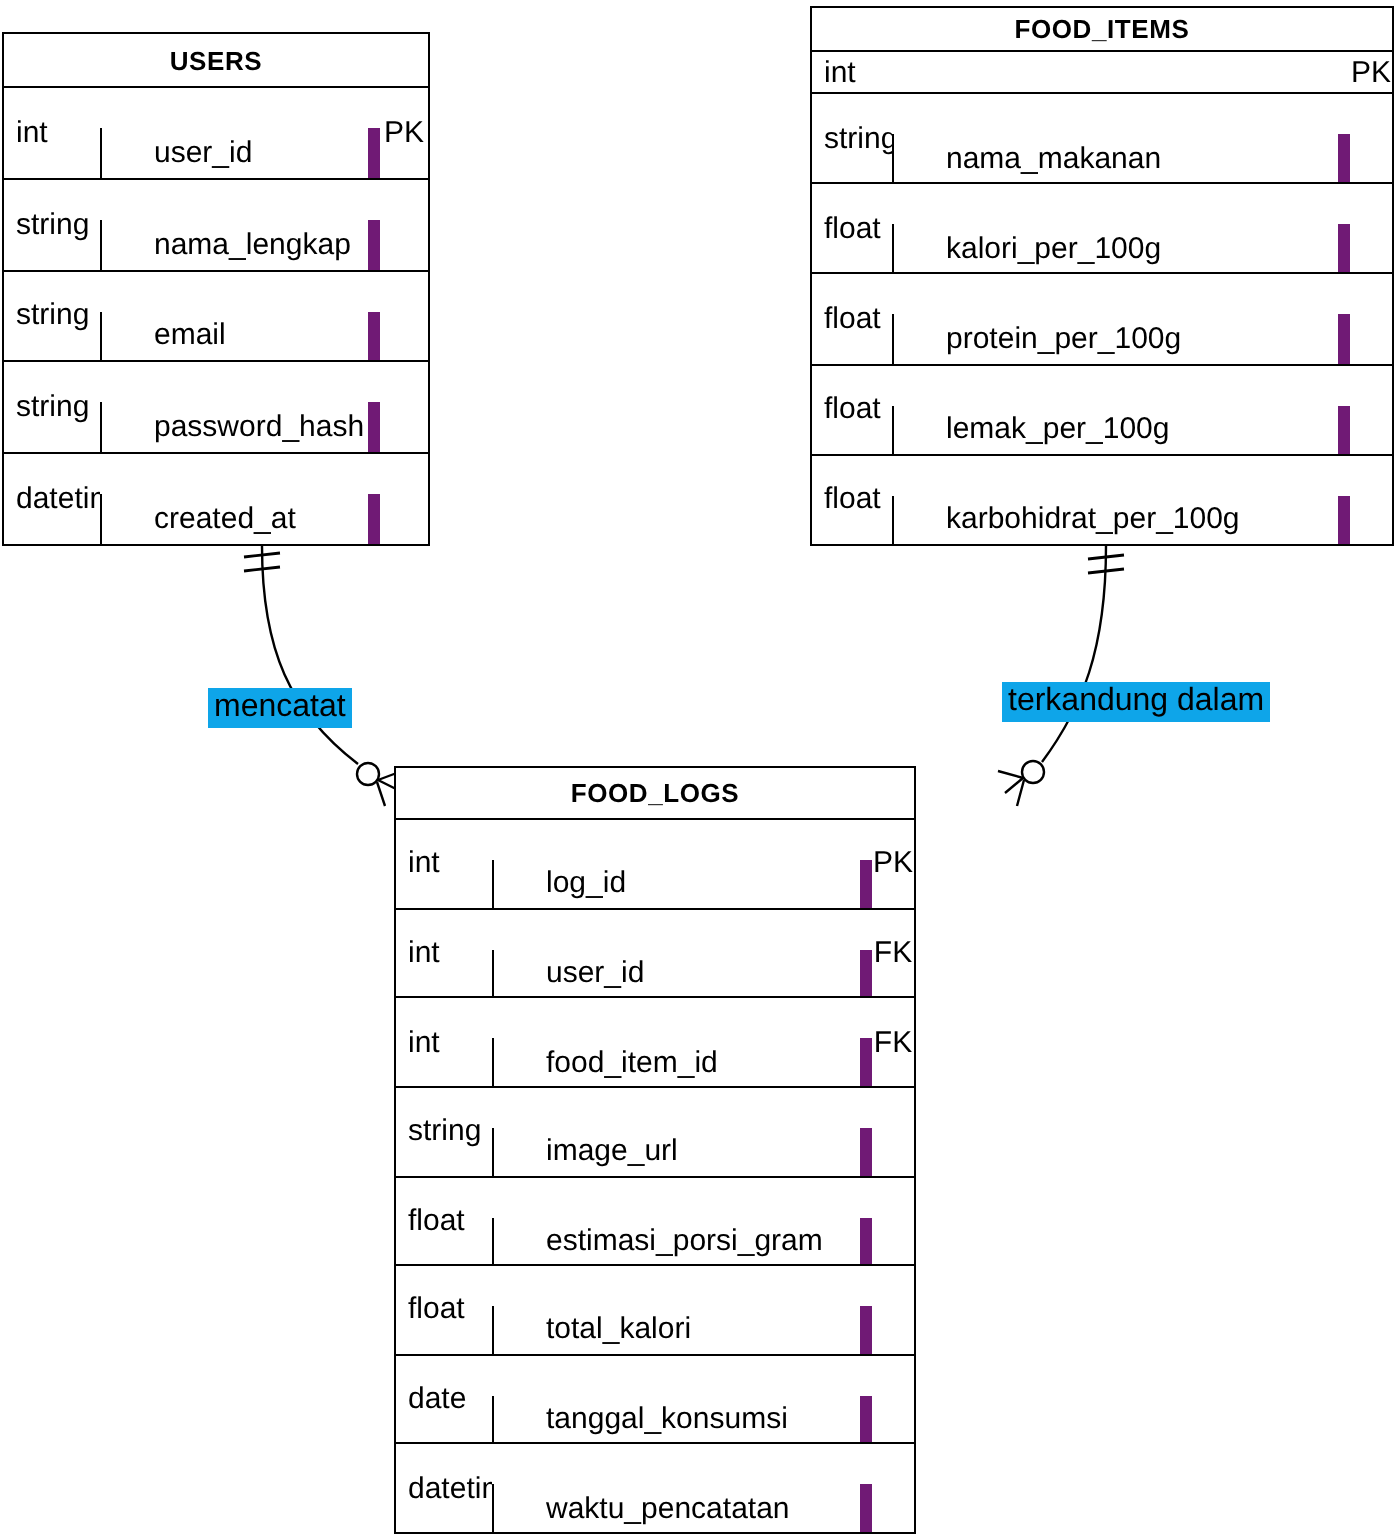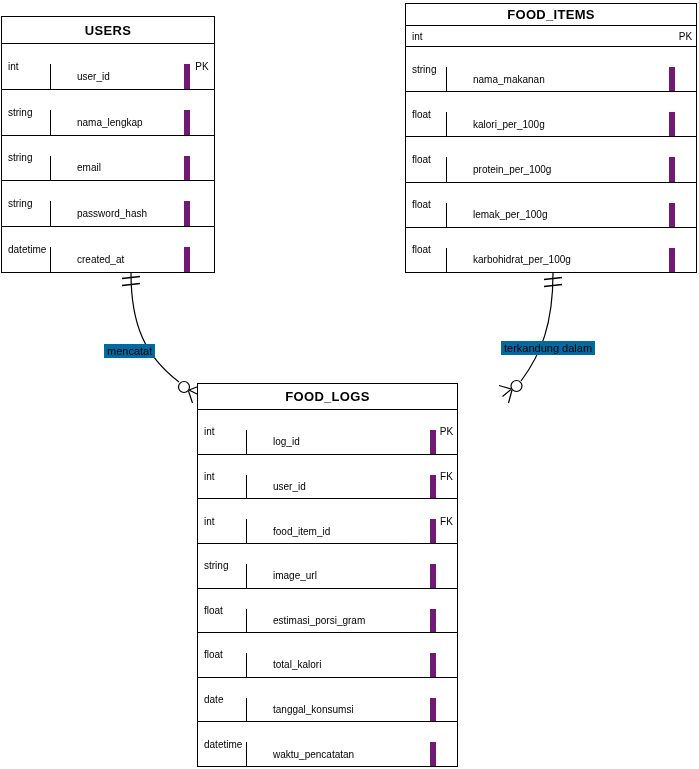--- a/index.html
+++ b/index.html
@@ -42,39 +42,39 @@
     display: grid;
     grid-template-columns: var(--c1) 1fr var(--c3);
     border-bottom: 1px solid #000;
     min-height: 0;
   }
   .attr-row:last-child { border-bottom: none; }
   .attr-row.short { flex: none; height: 21px; }
   .cell {
     display: flex;
     align-items: center;
-    font-size: 10px;
+    font-size: 15px;
     white-space: nowrap;
     overflow: hidden;
   }
   .cell-type { padding-left: 6px; }
   .cell-name { border-left: 1px solid #000; border-right: 6px solid #701a75; padding-left: 26px; margin-top: 20px; }
   .cell-key { justify-content: center; }
 
   #entity-users      { left: 1px;   top: 16px;  width: 214px; height: 257px; --c1: 48px; --c3: 24px; }
   #entity-users .entity-header { height: 27px; }
   #entity-food-items { left: 405px; top: 3px;   width: 292px; height: 270px; --c1: 40px; --c3: 21px; }
   #entity-food-items .entity-header { height: 22px; }
   #entity-food-logs  { left: 197px; top: 383px; width: 261px; height: 384px; --c1: 48px; --c3: 21px; }
   #entity-food-logs .entity-header { height: 26px; }
 
   .rel-label {
     position: absolute;
-    background: #0369a1;
-    font-size: 11px;
+    background: #0ea5e9;
+    font-size: 16px;
     padding: 1px 3px;
     white-space: nowrap;
   }
   #label-mencatat { left: 104px; top: 344px; }
   #label-terkandung { left: 501px; top: 341px; }
 </style>
 </head>
 <body>
 
 <div class="canvas">

